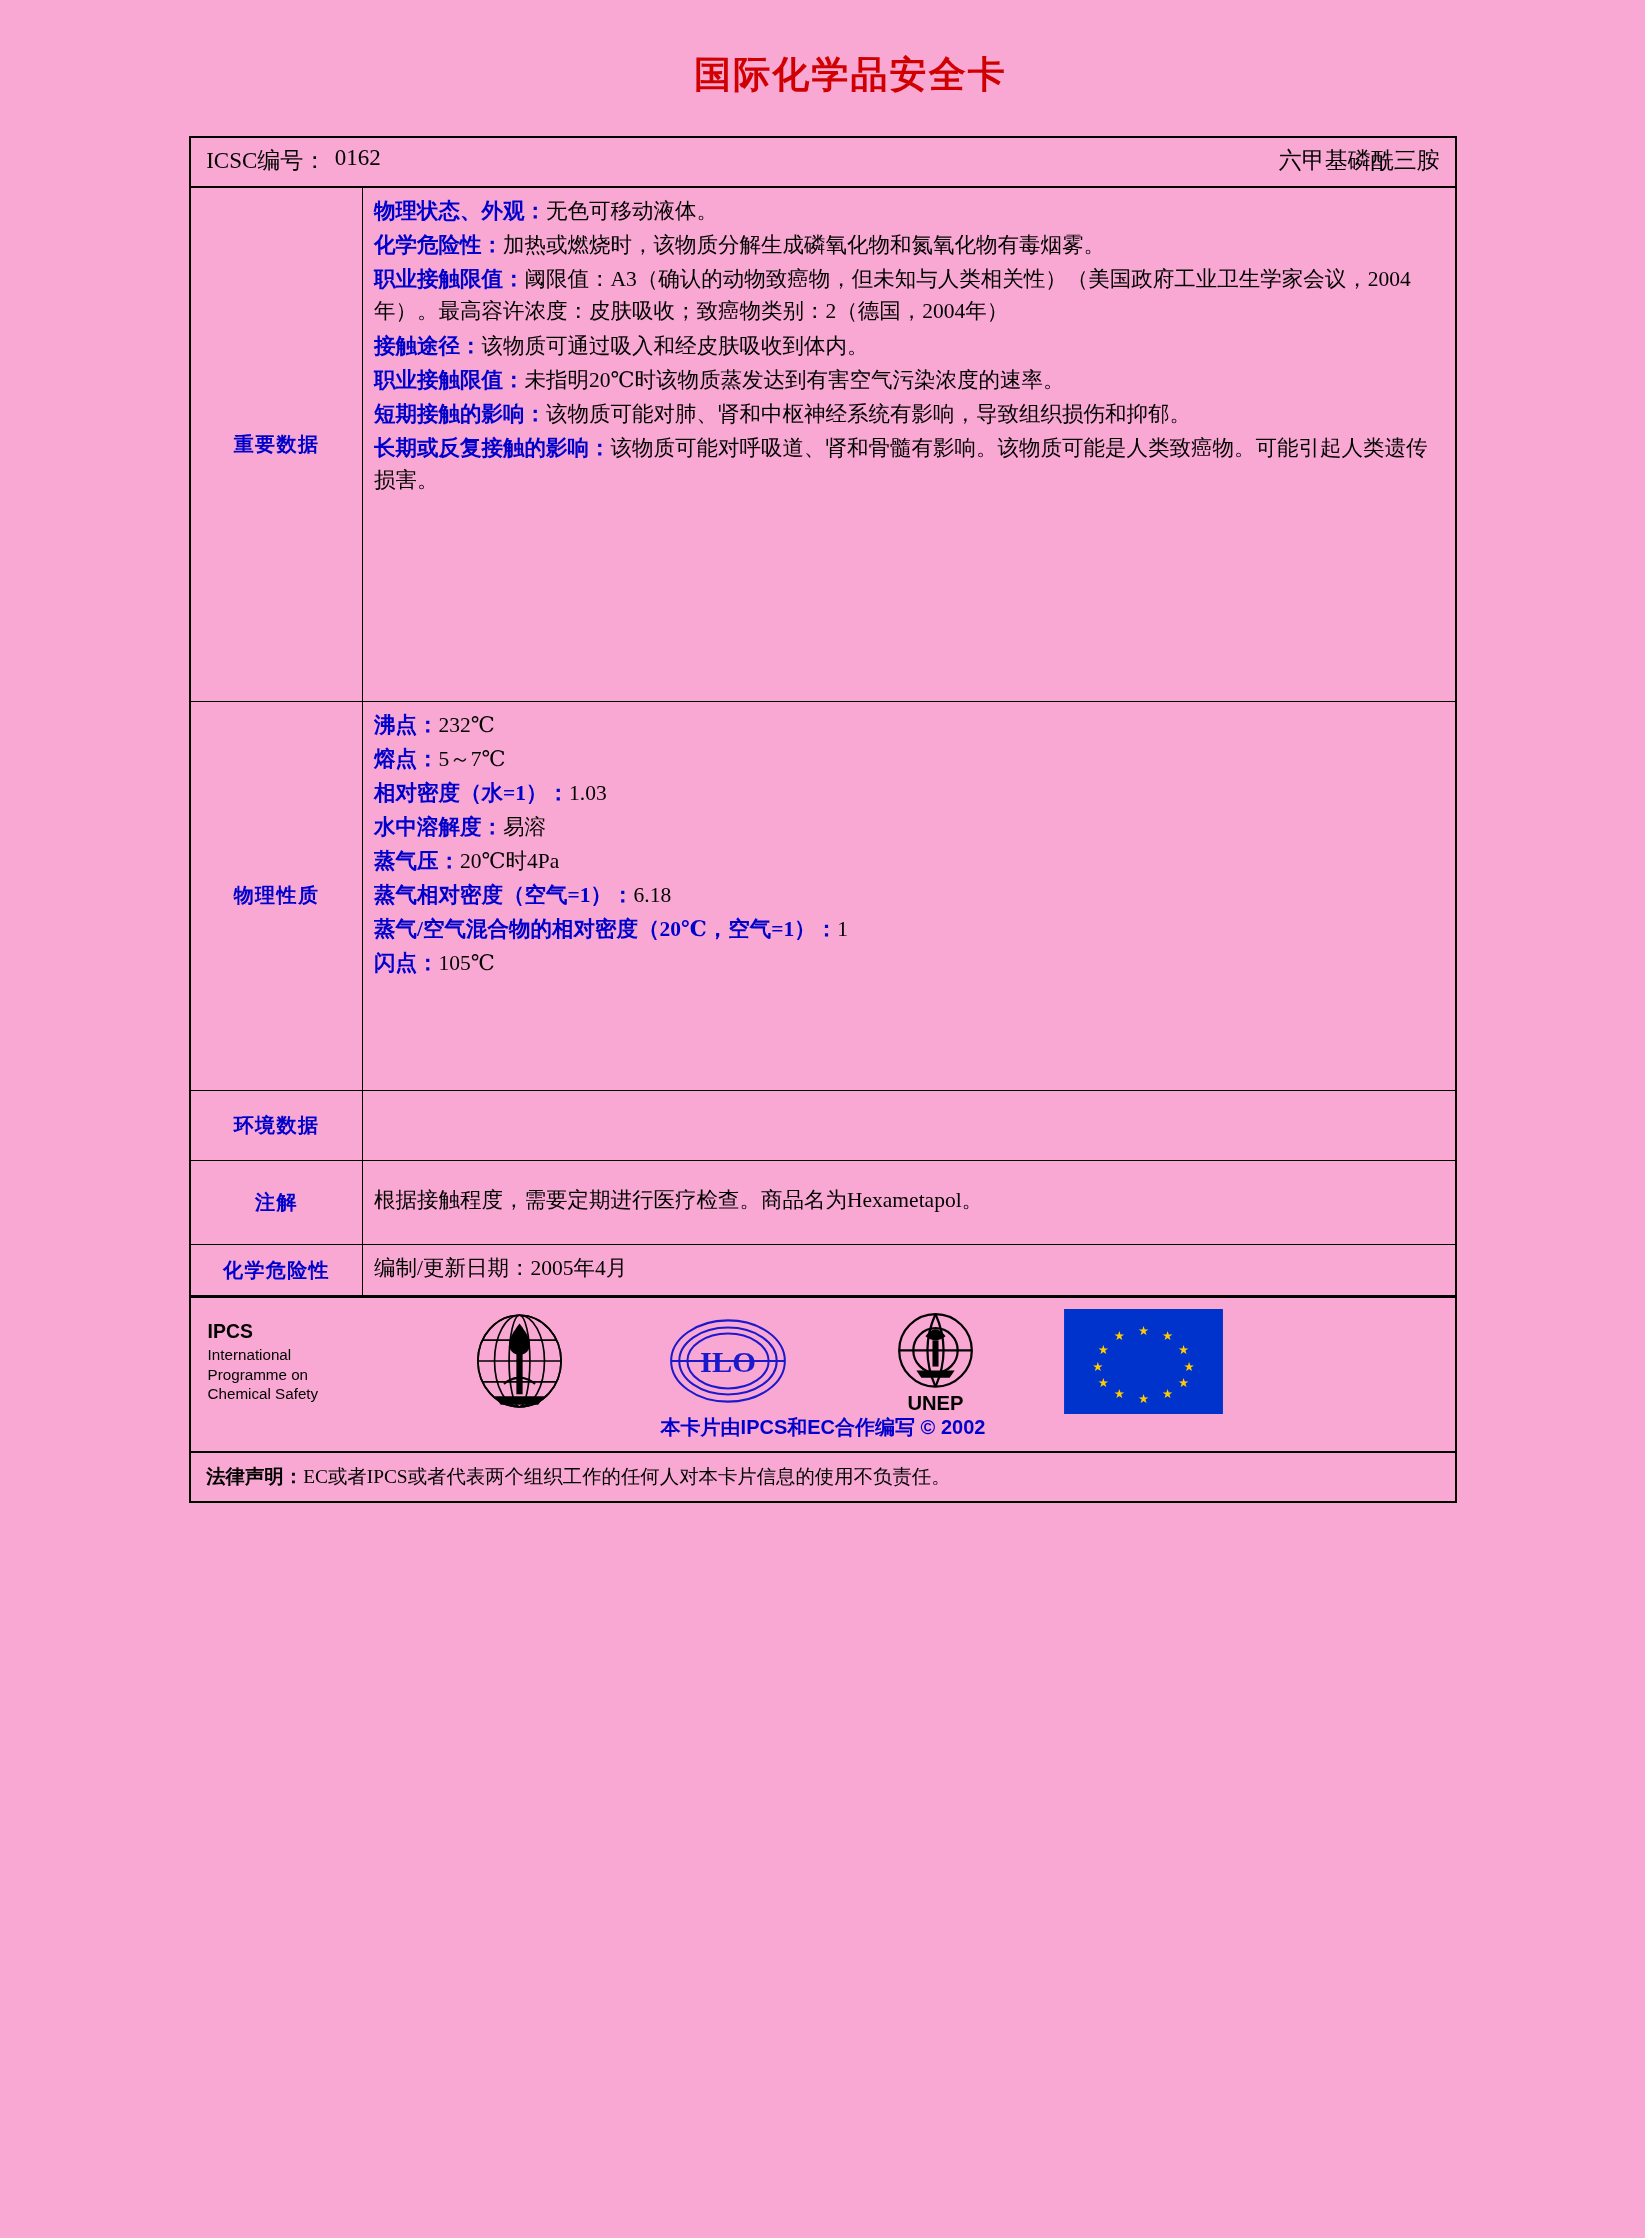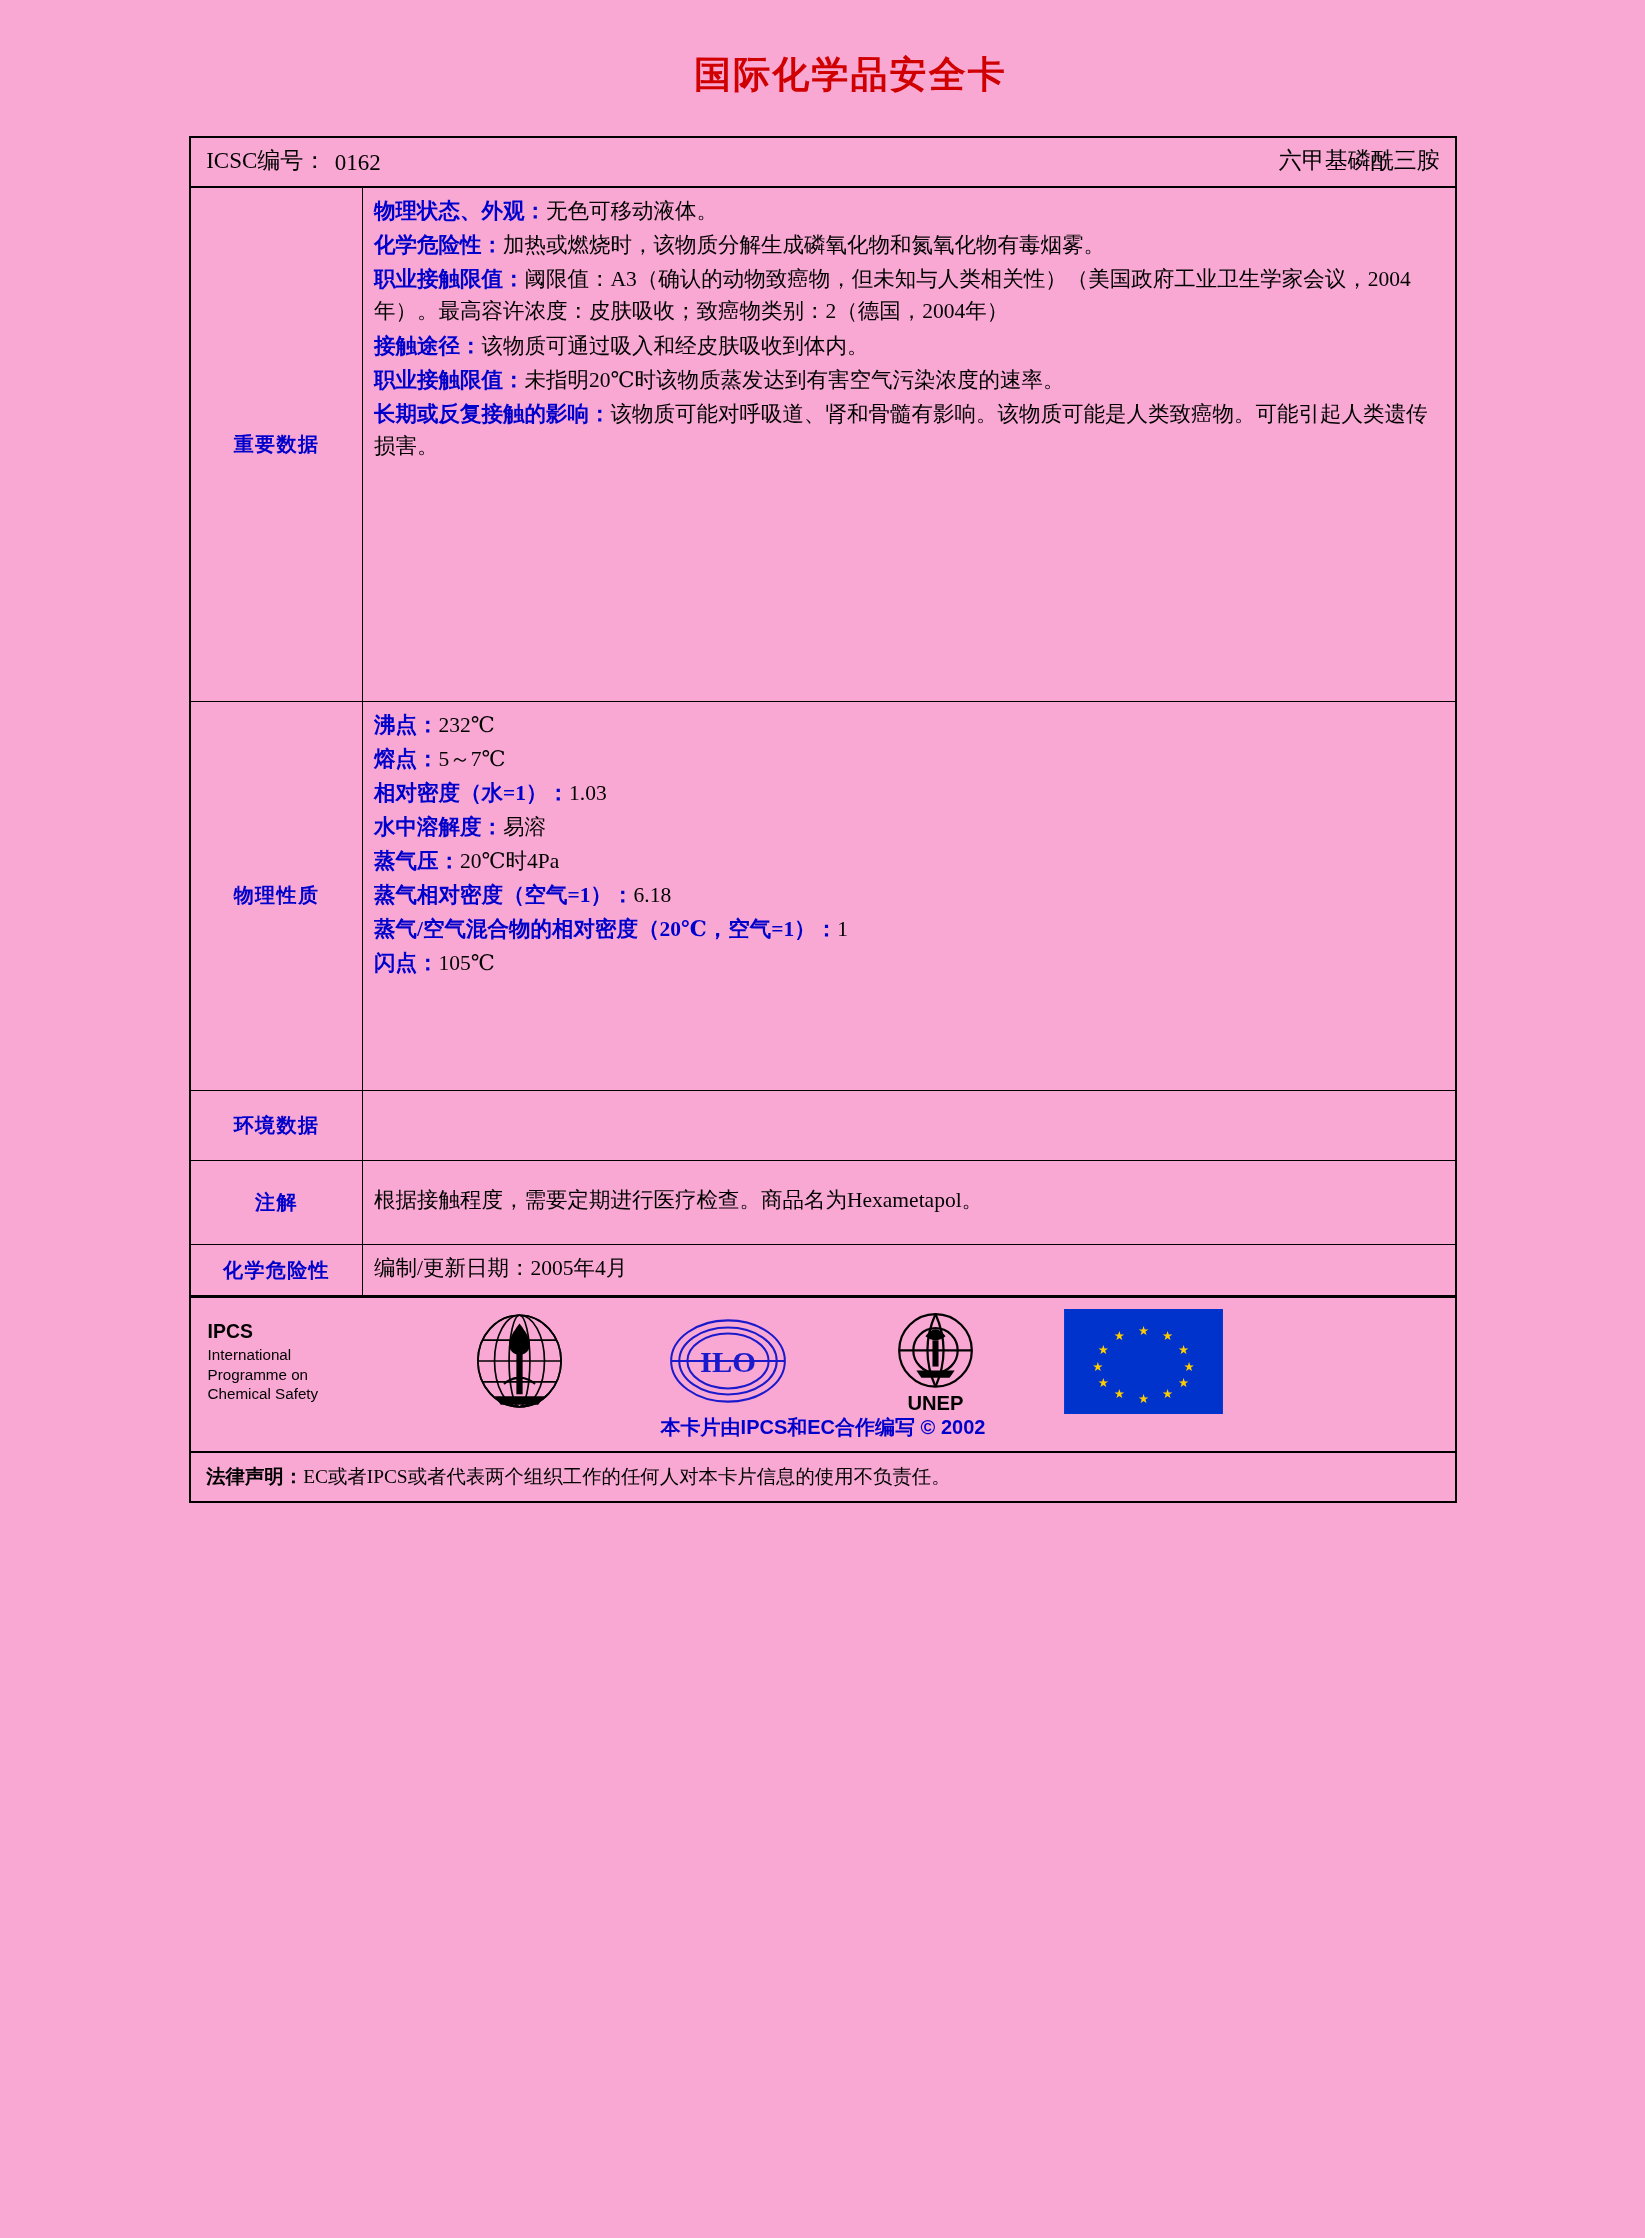--- a/index.html
+++ b/index.html
@@ -50,21 +50,21 @@
     display: flex;
     justify-content: space-between;
     align-items: center;
     width: 100%;
     padding: 7px 15.2px 9.7px 15.2px;
     font-size: 23px;
   }
   .hdr .icsc-no {
     display: flex;
     gap: 8.3px;
-    align-items: flex-end;
+    align-items: flex-start;
   }
   .label-cell {
     width: 172px;
     min-width: 172px;
     border-right: 1.4px solid #000000;
     color: #0000cc;
     font-weight: bold;
     font-size: 20px;
     display: flex;
     align-items: center;
@@ -175,20 +175,23 @@
           <span class="k">化学危险性：</span><span class="v">加热或燃烧时，该物质分解生成磷氧化物和氮氧化物有毒烟雾。</span>
         </p>
         <p class="kv">
           <span class="k">职业接触限值：</span><span class="v">阈限值：A3（确认的动物致癌物，但未知与人类相关性）（美国政府工业卫生学家会议，2004年）。最高容许浓度：皮肤吸收；致癌物类别：2（德国，2004年）</span>
         </p>
         <p class="kv">
           <span class="k">接触途径：</span><span class="v">该物质可通过吸入和经皮肤吸收到体内。</span>
         </p>
         <p class="kv">
           <span class="k">职业接触限值：</span><span class="v">未指明20℃时该物质蒸发达到有害空气污染浓度的速率。</span>
+        </p>
+        <p class="kv">
+          <span class="k">短期接触的影响：</span><span class="v">该物质可能对肺、肾和中枢神经系统有影响，导致组织损伤和抑郁。</span>
         </p>
         <p class="kv">
           <span class="k">长期或反复接触的影响：</span><span class="v">该物质可能对呼吸道、肾和骨髓有影响。该物质可能是人类致癌物。可能引起人类遗传损害。</span>
         </p>
       </div>
     </div>
 
     <div class="row">
       <div class="label-cell">物理性质</div>
       <div class="content-cell cell-phys">

